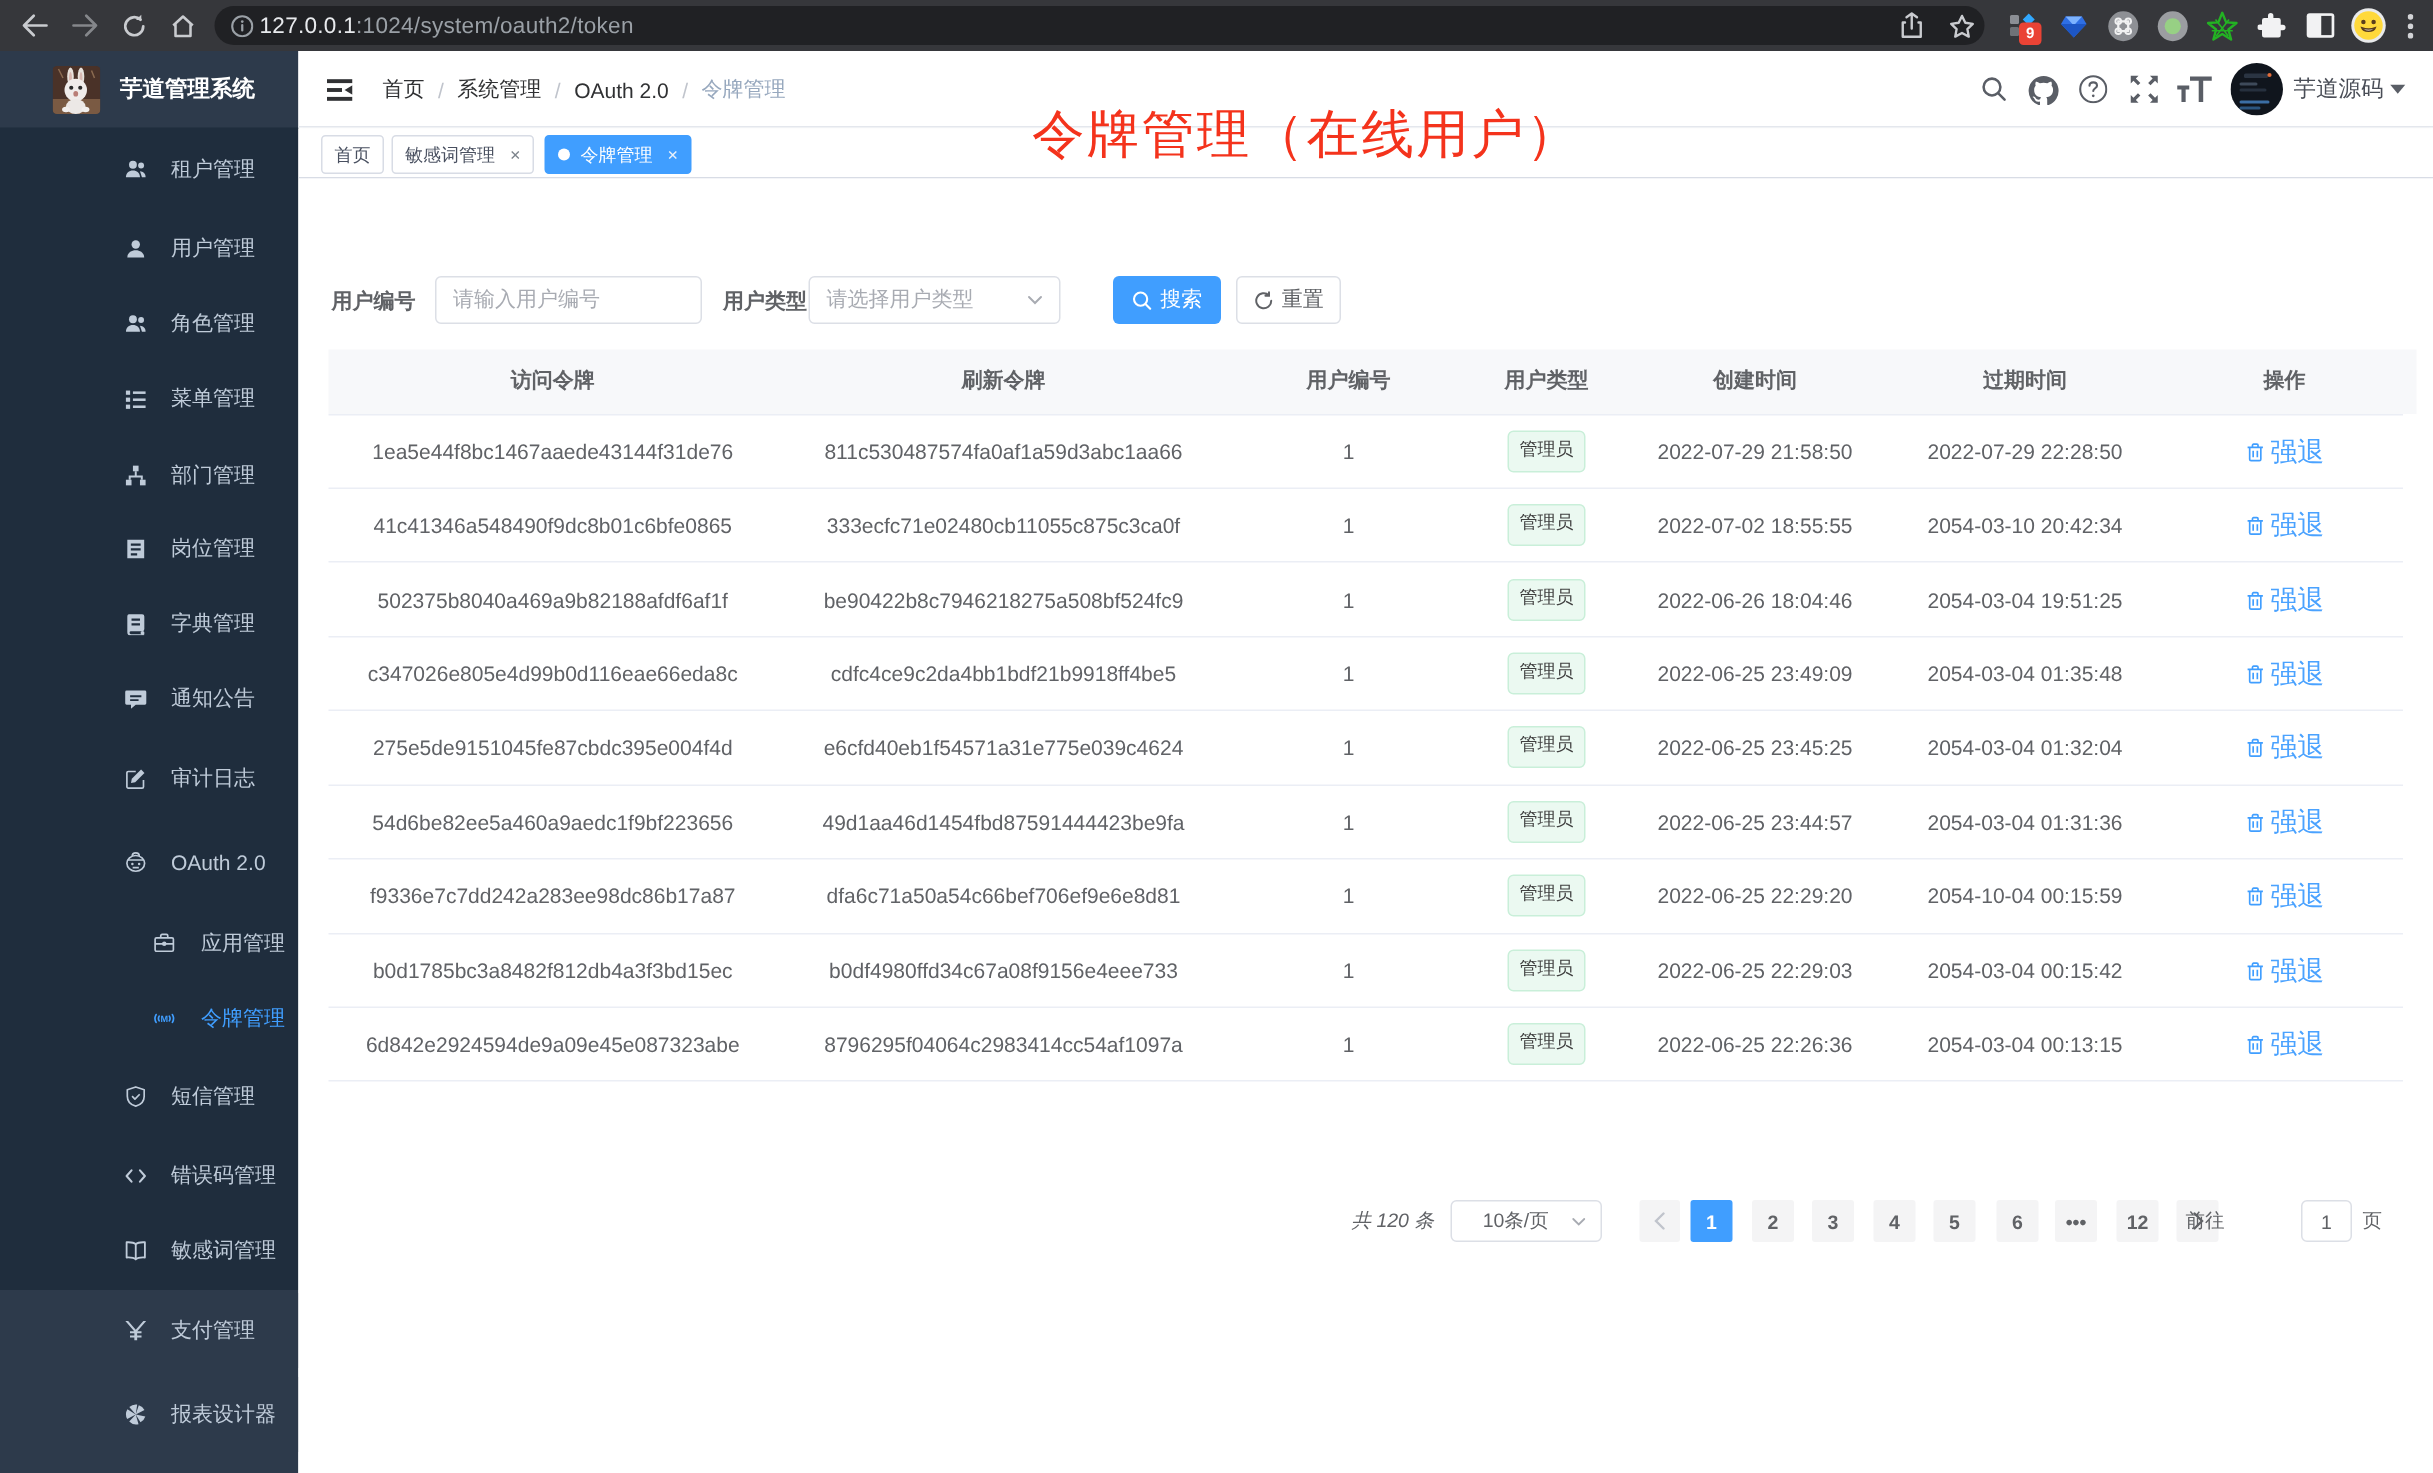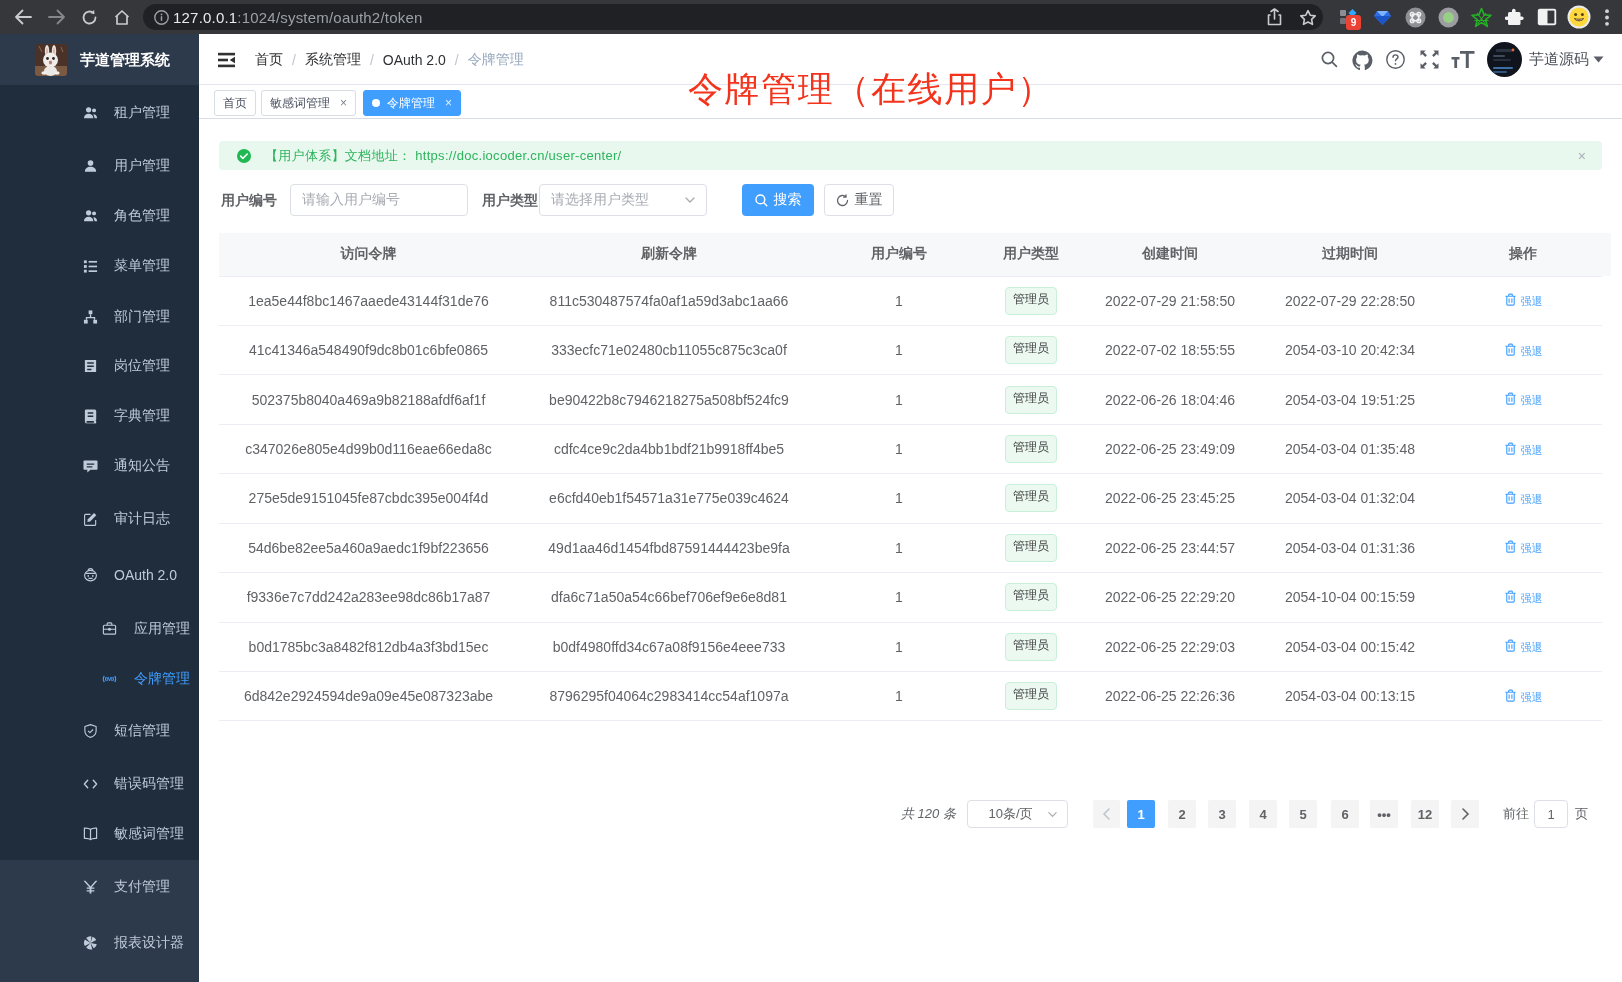--- a/index.html
+++ b/index.html
@@ -51,21 +51,21 @@
 #form { position:absolute; left:20px; top:65px; width:1383px; height:32px; }
 .flabel { position:absolute; top:0; height:32px; line-height:32px; font-size:14px; font-weight:bold; color:#606266; }
 .finput { position:absolute; top:0; height:32px; background:#fff; border:1px solid #dcdfe6; border-radius:4px; display:flex; align-items:center; }
 .finput .ph { font-size:14px; color:#a8abb2; margin-left:11px; }
 .fbtn { position:absolute; top:0; height:32px; border-radius:4px; font-size:14px; display:flex; align-items:center; justify-content:center; }
 
 #tbl { position:absolute; left:20px; top:114px; width:1383px; border-collapse:collapse; table-layout:fixed; font-size:14px; }
 #tbl th { background:#f7f8fa; color:#606266; font-weight:bold; height:43px; text-align:center; border-bottom:1px solid #ebeef5; padding:0; }
 #tbl td { height:49.45px; text-align:center; color:#606266; border-bottom:1px solid #ebeef5; padding:0; }
 .gtag { display:inline-block; height:28px; line-height:22px; padding:0 7px; font-size:12px; color:#404040; background:#ebf9f1; border:1px solid #c9efd9; border-radius:4px; }
-.blink { color:#4aa2ff; font-size:11px; white-space:nowrap; }
+.blink { color:#4aa2ff; font-size:18px; white-space:nowrap; }
 .blink svg { display:inline-block; vertical-align:-1px; margin-right:4px; }
 
 #pager { position:absolute; left:20px; top:0; width:1403px; height:28px; }
 .pgel { position:absolute; top:0; height:28px; display:flex; align-items:center; justify-content:center; }
 .pbtn { background:#f4f4f5; border-radius:2px; color:#606266; font-size:13px; font-weight:bold; }
 .pbtn.on { background:#409eff; color:#fff; }
 .pgtxt { font-size:13px; color:#606266; }
 .pgsel { border:1px solid #dcdfe6; border-radius:4px; background:#fff; font-size:13px; color:#606266; }
 </style>
 </head>
@@ -451,28 +451,20 @@
         </svg>
       </div>
   </div>
   <div id="tagsbar">
     <div class="tag" style="left:15px">首页</div>
     <div class="tag" style="left:62px">敏感词管理<span class="x">×</span></div>
     <div class="tag on" style="left:164px"><span class="dot"></span>令牌管理<span class="x">×</span></div>
   </div>
   <div id="anno">令牌管理（在线用户）</div>
   <div id="content">
-    <div id="alert">
-      <svg class="chk" viewBox="0 0 16 16">
-          <circle cx="8" cy="8" r="8" fill="#1fb853"></circle>
-          <path d="M4.2 8.2l2.5 2.5 5-5" fill="none" stroke="#fff" stroke-width="1.8" stroke-linecap="round" stroke-linejoin="round"></path>
-        </svg>
-      <span class="atxt">【用户体系】文档地址： https://doc.iocoder.cn/user-center/</span>
-      <span class="ax">×</span>
-    </div>
     <div id="form">
       <div class="flabel" style="left:2px">用户编号</div>
       <div class="finput" style="left:71px;width:178px">
           <span class="ph">请输入用户编号</span>
         </div>
       <div class="flabel" style="left:263px">用户类型</div>
       <div class="finput" style="left:320px;width:168px">
           <span class="ph">请选择用户类型</span>
           <svg style="position:absolute;right:10px" width="12" height="12" viewBox="0 0 12 12" fill="none" stroke="#a8abb2" stroke-width="1.3" stroke-linecap="round">
             <path d="M2 4l4 4 4-4"></path>
@@ -627,18 +619,18 @@
       <div class="pgel pbtn" style="left:1030px;width:28px;">4</div>
       <div class="pgel pbtn" style="left:1070px;width:28px;">5</div>
       <div class="pgel pbtn" style="left:1112px;width:28px;">6</div>
       <div class="pgel pbtn" style="left:1151px;width:28px;">•••</div>
       <div class="pgel pbtn" style="left:1192px;width:28px;">12</div>
       <div class="pgel pbtn" style="left:1232px;width:28px;">
           <svg width="9" height="12" viewBox="0 0 9 12" fill="none" stroke="#606266" stroke-width="1.6" stroke-linecap="round">
             <path d="M2 1l5 5-5 5"></path>
           </svg>
         </div>
-      <div class="pgel pgtxt" style="left:1284px;">前往</div>
+      <div class="pgel pgtxt" style="left:1238px;">前往</div>
       <div class="pgel pgsel" style="left:1315px;width:34px;color:#606266;">1</div>
       <div class="pgel pgtxt" style="left:1356px;">页</div>
     </div>
   </div>
 </div>
 
 </body></html>

